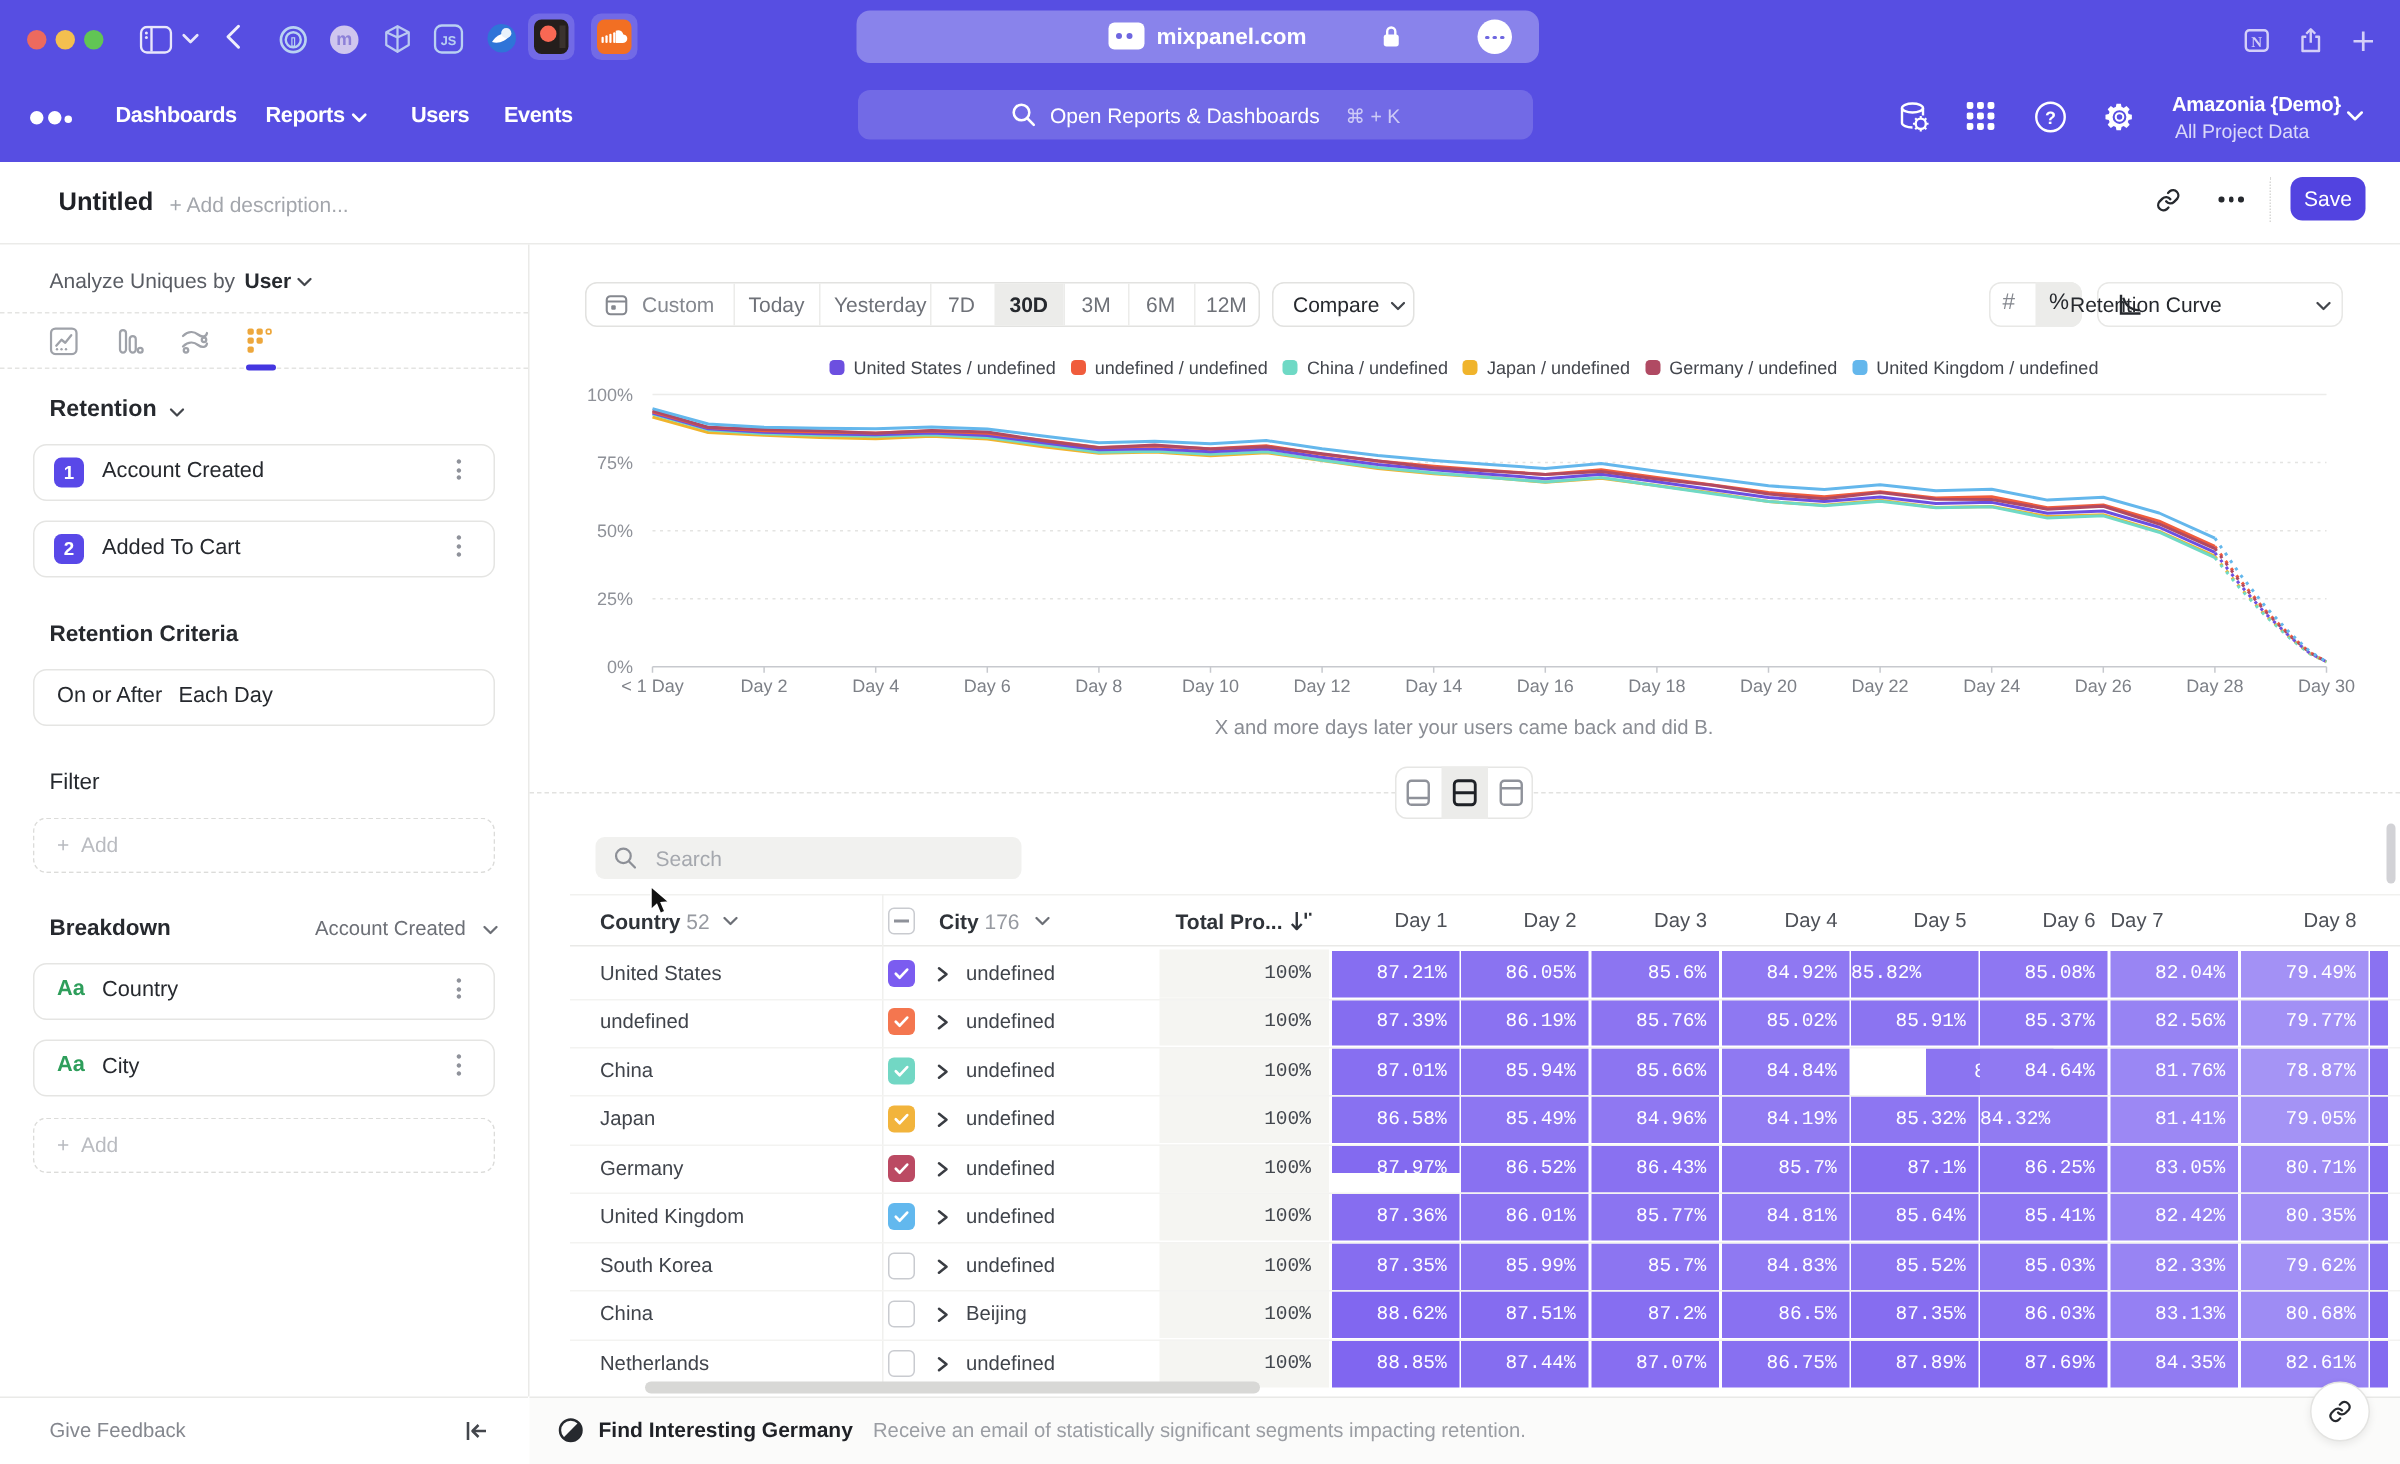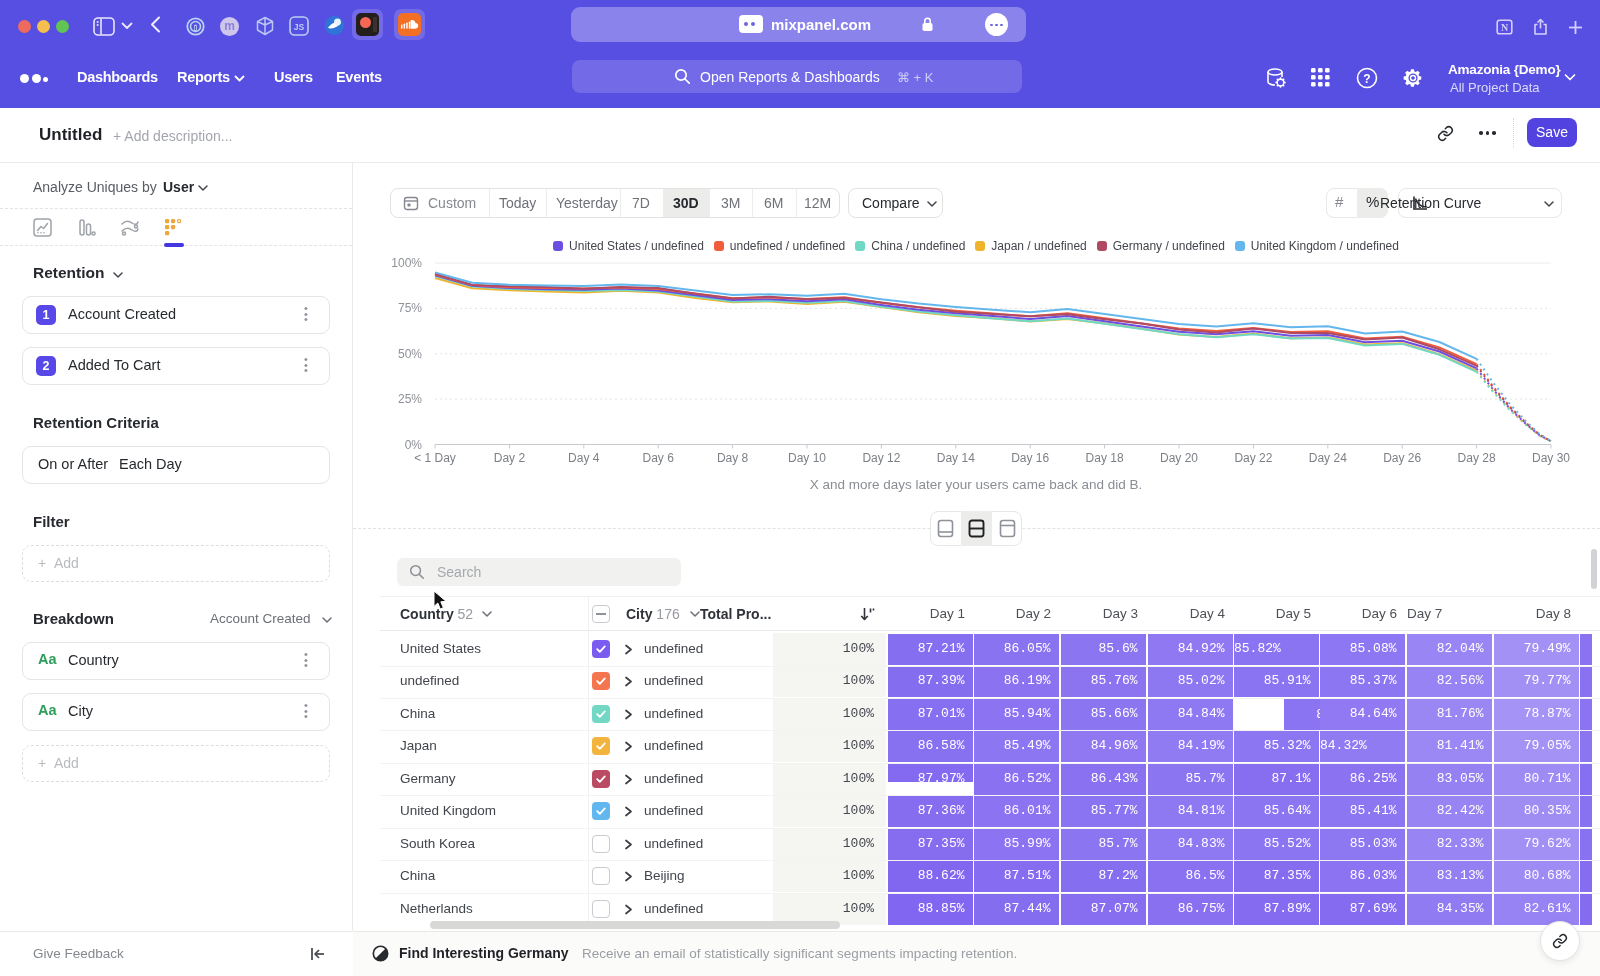--- a/index.html
+++ b/index.html
@@ -207,21 +207,21 @@
 <div class="abs" style="left:68px;top:306px;font-size:14.5px;color:#26292e">Account Created</div>
 <div class="abs" style="left:304px;top:306px;color:#8f929a;font-size:11px;line-height:5.5px">•<br>•<br>•</div>
 <div class="abs" style="left:22px;top:347px;width:308px;height:38px;border:1px solid #e5e5e3;border-radius:9px;background:#fff"></div>
 <div class="abs" style="left:36px;top:356px;width:20px;height:20px;border-radius:5px;background:#5948e8;color:#fff;font-size:12.5px;font-weight:700;text-align:center;line-height:20px">2</div>
 <div class="abs" style="left:68px;top:357px;font-size:14.5px;color:#26292e">Added To Cart</div>
 <div class="abs" style="left:304px;top:357px;color:#8f929a;font-size:11px;line-height:5.5px">•<br>•<br>•</div>
 <div class="abs" style="left:33px;top:414px;font-size:15px;font-weight:700;color:#26292e">Retention Criteria</div>
 <div class="abs" style="left:22px;top:446px;width:308px;height:38px;border:1px solid #e5e5e3;border-radius:9px;background:#fff"></div>
 <div class="abs" style="left:38px;top:456px;font-size:14.5px;color:#26292e">On or After</div>
 <div class="abs" style="left:119px;top:456px;font-size:14.5px;color:#26292e">Each Day</div>
-<div class="abs" style="left:33px;top:513px;font-size:15px;font-weight:700;color:#26292e">Filter</div>
+<div class="abs" style="left:33px;top:513px;font-size:15px;font-weight:400;color:#26292e">Filter</div>
 <div class="abs" style="left:22px;top:545px;width:308px;height:37px;border:1px dashed #dcdcda;border-radius:9px"></div>
 <div class="abs" style="left:38px;top:555px;font-size:14px;color:#b9bbc0">+&nbsp;&nbsp;Add</div>
 <div class="abs" style="left:33px;top:610px;font-size:15px;font-weight:700;color:#26292e">Breakdown</div>
 <div class="abs" style="left:210px;top:611px;font-size:13.5px;color:#6c6f76">Account Created</div>
 <svg class="abs" style="left:322px;top:617px" width="10" height="7" viewBox="0 0 10 7">
     <polyline points="1,1 5,5 9,1" fill="none" stroke="#6c6f76" stroke-width="1.5" stroke-linecap="round" stroke-linejoin="round"></polyline>
   </svg>
 <div class="abs" style="left:22px;top:642px;width:308px;height:38px;border:1px solid #e5e5e3;border-radius:9px;background:#fff"></div>
 <div class="abs" style="left:38px;top:651px;font-size:14.5px;font-weight:700;color:#2e9e5b">Aa</div>
 <div class="abs" style="left:68px;top:652px;font-size:14.5px;color:#26292e">Country</div>
@@ -368,21 +368,21 @@
 <div class="abs" style="left:400px;top:600px;height:28px;line-height:28px;font-size:14px;font-weight:700;color:#2f3339">Country <span style="font-weight:400;color:#979aa1">52</span></div>
 <svg class="abs" style="left:482px;top:611px" width="10" height="7" viewBox="0 0 10 7">
     <polyline points="1,1 5,5 9,1" fill="none" stroke="#6c6f76" stroke-width="1.5" stroke-linecap="round" stroke-linejoin="round"></polyline>
   </svg>
 <div class="abs" style="left:592px;top:605px;width:18px;height:18px;border-radius:4px;background:#fff;border:1.5px solid #c9cbd0"></div>
 <div class="abs" style="left:596px;top:613px;width:10px;height:1.8px;background:#8f929a"></div>
 <div class="abs" style="left:626px;top:600px;height:28px;line-height:28px;font-size:14px;font-weight:700;color:#2f3339">City <span style="font-weight:400;color:#979aa1">176</span></div>
 <svg class="abs" style="left:690px;top:611px" width="10" height="7" viewBox="0 0 10 7">
     <polyline points="1,1 5,5 9,1" fill="none" stroke="#6c6f76" stroke-width="1.5" stroke-linecap="round" stroke-linejoin="round"></polyline>
   </svg>
-<div class="abs" style="left:700px;top:600px;width:155px;height:28px;line-height:28px;text-align:left;font-size:14px;font-weight:700;color:#2f3339">Total Pro...</div>
+<div class="abs" style="left:700px;top:600px;width:155px;height:28px;line-height:28px;text-align:right;font-size:14px;font-weight:700;color:#2f3339">Total Pro...</div>
 <svg class="abs" style="left:860px;top:606px" width="15" height="16" viewBox="0 0 15 16">
     <line x1="4.5" y1="2" x2="4.5" y2="13" stroke="#2f3339" stroke-width="1.6"></line>
     <polyline points="1.2,10 4.5,13.4 7.8,10" fill="none" stroke="#2f3339" stroke-width="1.6" stroke-linejoin="round"></polyline>
     <line x1="10.5" y1="2.5" x2="10.5" y2="6.5" stroke="#2f3339" stroke-width="1.6"></line>
     <line x1="13.5" y1="2.5" x2="13.5" y2="4.5" stroke="#2f3339" stroke-width="1.6"></line>
   </svg>
 <div style="position:absolute;left:888px;top:600px;width:77px;height:28px;line-height:28px;text-align:right;font-size:13.5px;color:#4d5057">Day 1</div>
 <div style="position:absolute;left:974px;top:600px;width:77px;height:28px;line-height:28px;text-align:right;font-size:13.5px;color:#4d5057">Day 2</div>
 <div style="position:absolute;left:1061px;top:600px;width:77px;height:28px;line-height:28px;text-align:right;font-size:13.5px;color:#4d5057">Day 3</div>
 <div style="position:absolute;left:1148px;top:600px;width:77px;height:28px;line-height:28px;text-align:right;font-size:13.5px;color:#4d5057">Day 4</div>

